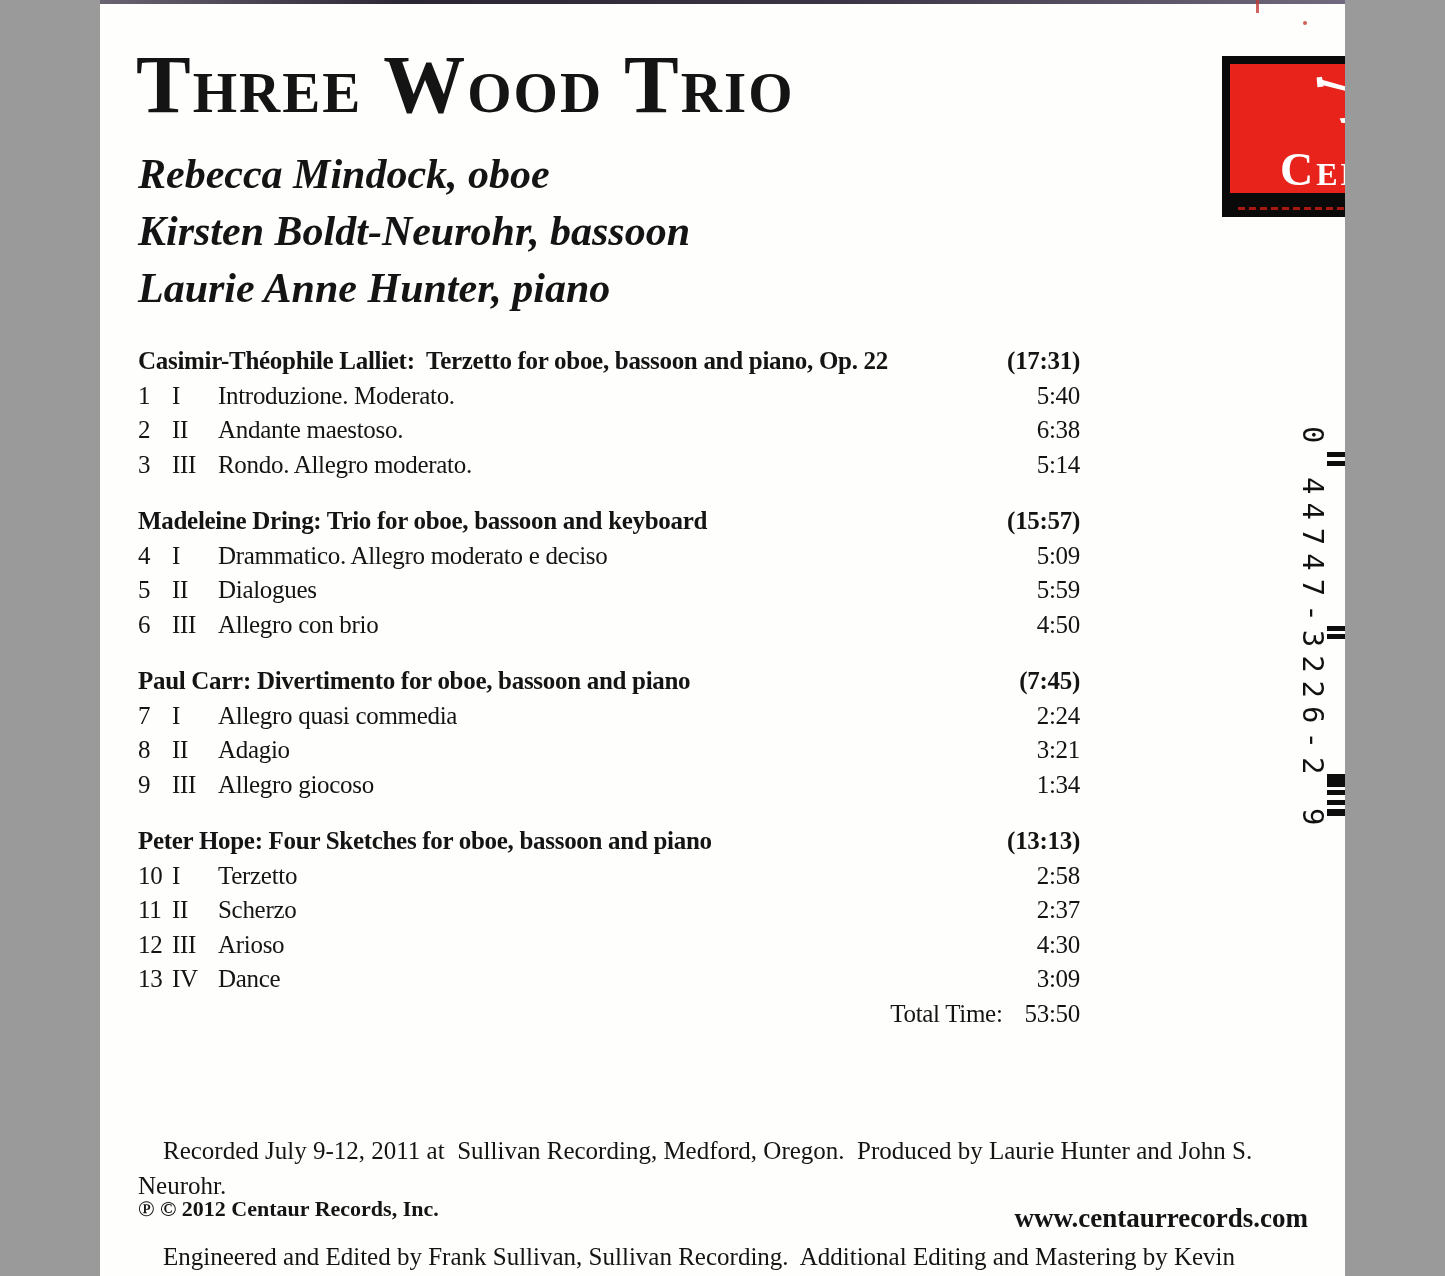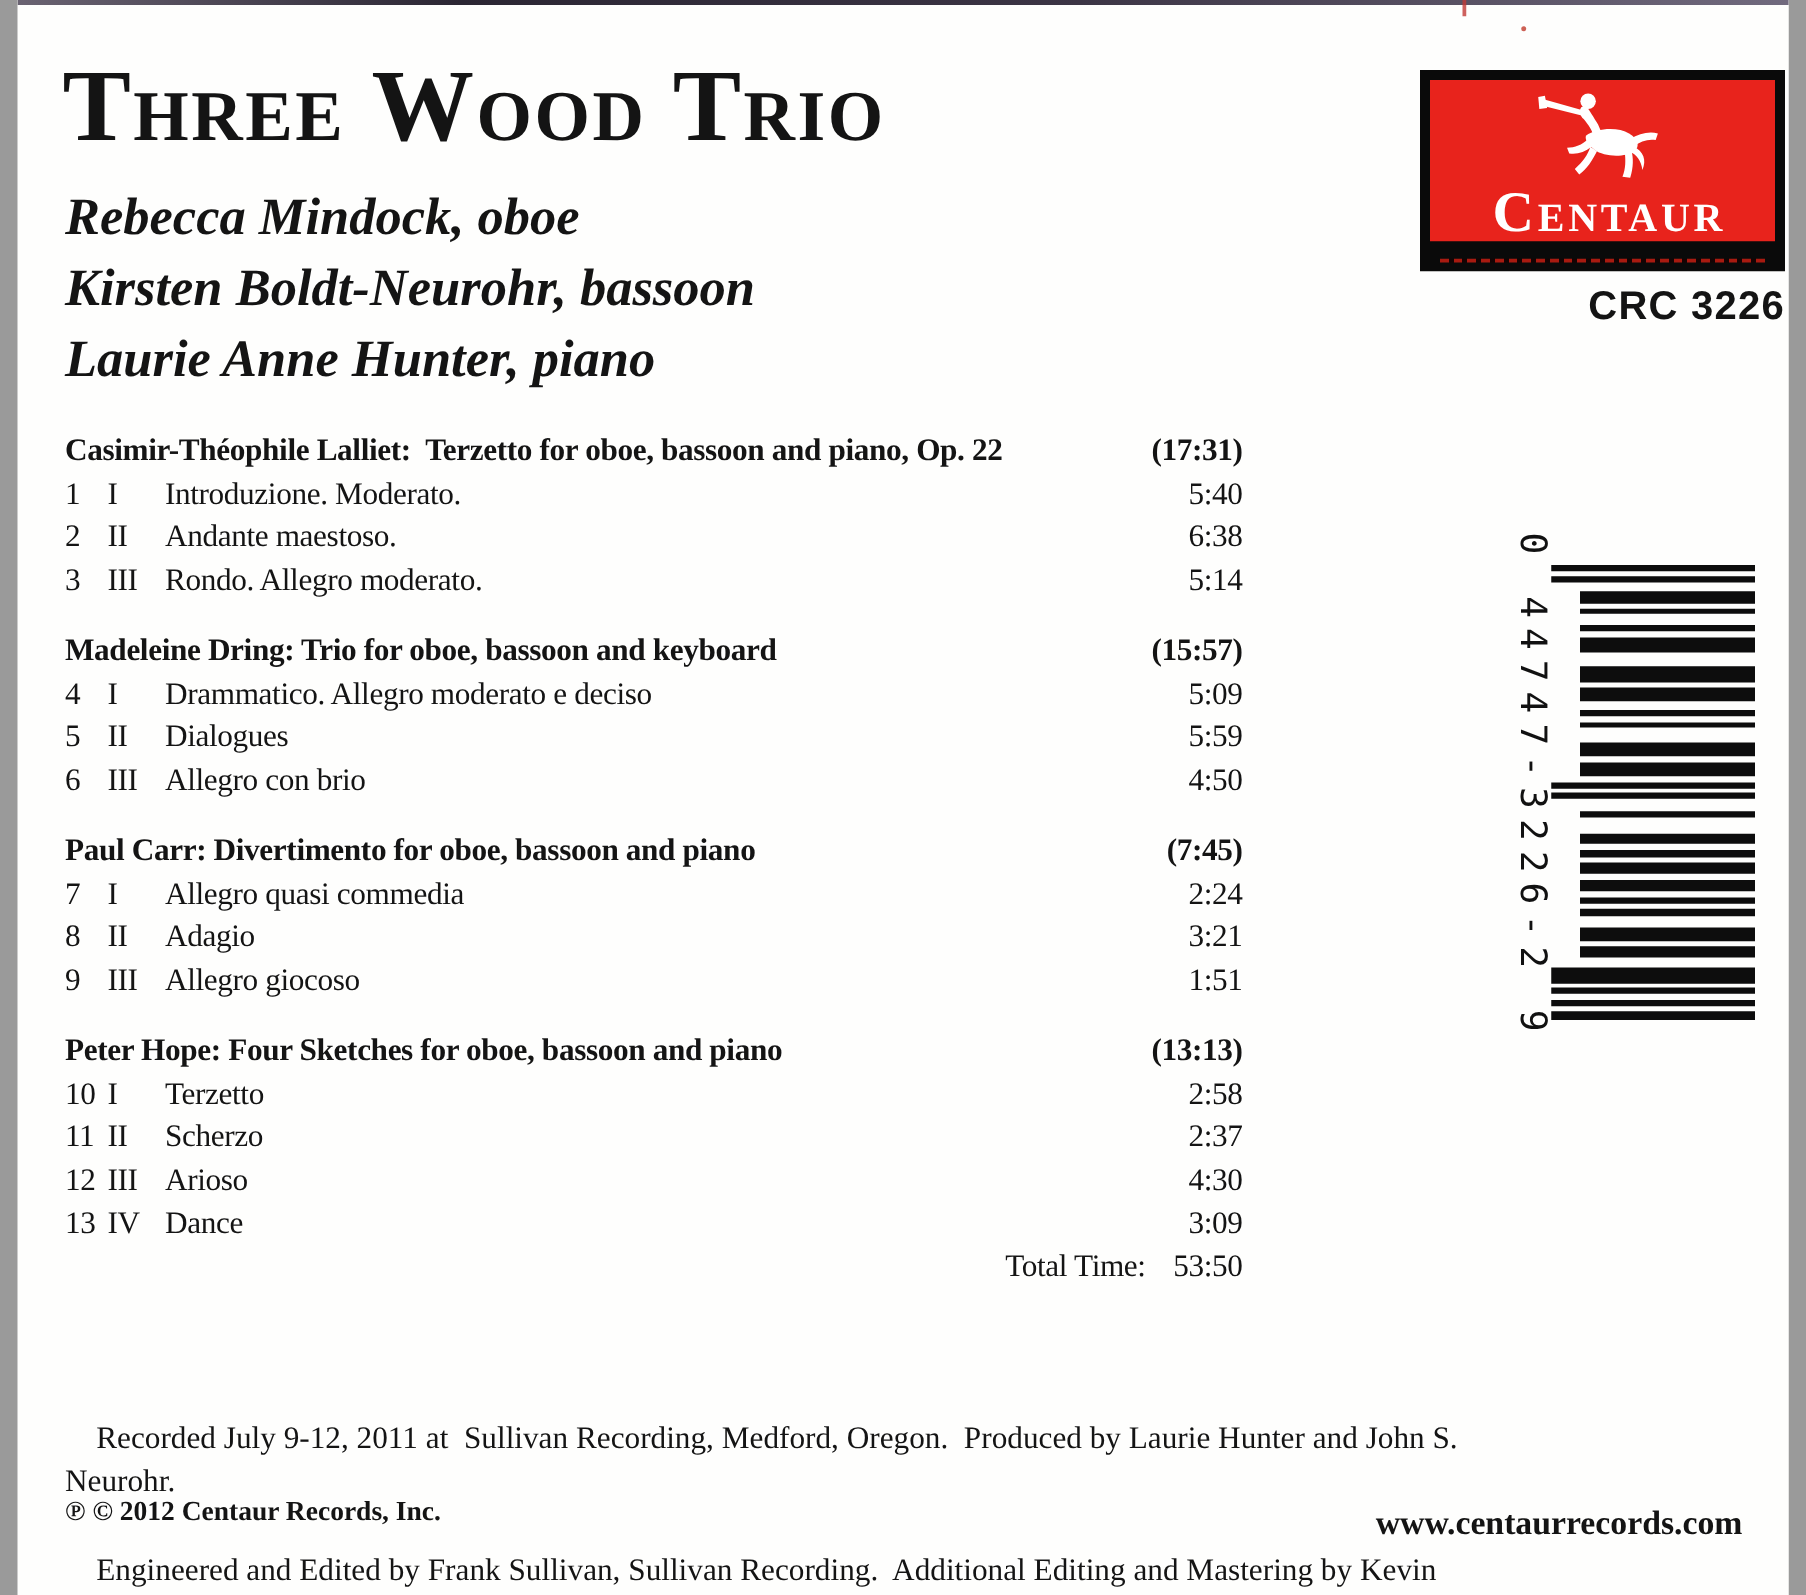--- a/index.html
+++ b/index.html
@@ -1,17 +1,17 @@
 <!DOCTYPE html>
 <html><head>
 <meta charset="utf-8">
 <style>
   html,body{margin:0;padding:0;background:#9a9a9a;}
   .page{
-    position:relative;width:1417px;height:1276px;margin:0 auto;
+    position:relative;width:1245px;height:1276px;margin:0 auto;
     background:#fefefd;overflow:hidden;color:#141414;
     font-family:"Liberation Serif", serif;
   }
   
   .top-edge{position:absolute;top:0;left:0;width:100%;height:4px;
     background:linear-gradient(90deg,#6a6372,#2b2633 25%,#3c3545 60%,#716a7e);}
   .red-tick{position:absolute;left:1156px;top:0;width:3px;height:13px;background:#c23a36;opacity:.8;}
   .red-dot{position:absolute;left:1203px;top:21px;width:4px;height:4px;border-radius:50%;background:#c0392b;opacity:.8;}
 
   
@@ -195,21 +195,21 @@
           <div class="track-row">
             <span class="t-num">8</span>
             <span class="t-roman">II</span>
             <span class="t-title">Adagio</span>
             <span class="t-time">3:21</span>
           </div>
           <div class="track-row">
             <span class="t-num">9</span>
             <span class="t-roman">III</span>
             <span class="t-title">Allegro giocoso</span>
-            <span class="t-time">1:51</span>
+            <span class="t-time">1:34</span>
           </div>
         </div>
         <div class="work-section">
           <div class="work-heading">
             <span class="heading-text">Peter Hope: Four Sketches for oboe, bassoon and piano</span>
             <span class="heading-duration">(13:13)</span>
           </div>
           <div class="track-row">
             <span class="t-num">10</span>
             <span class="t-roman">I</span>

